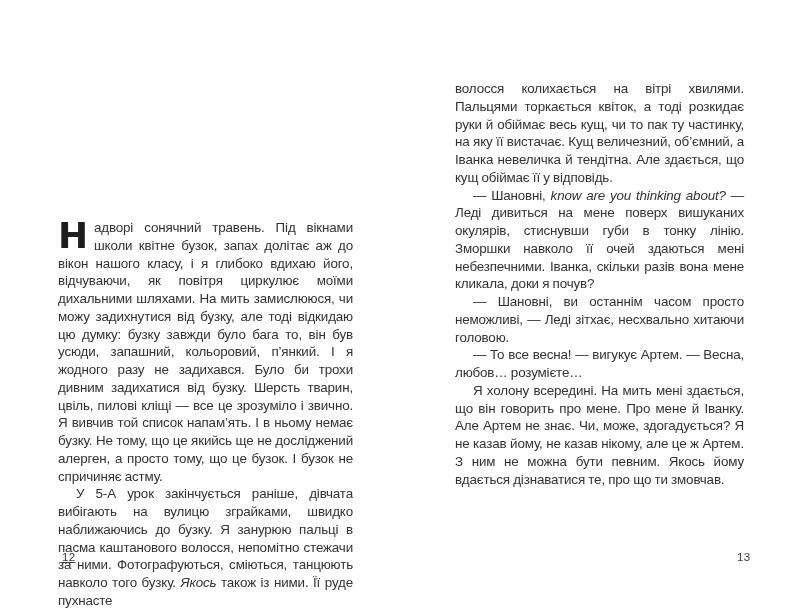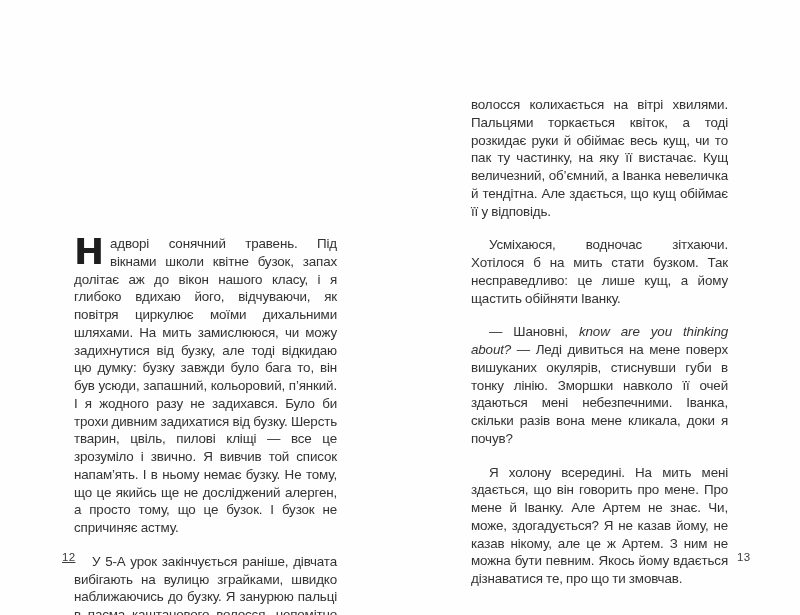--- a/index.html
+++ b/index.html
@@ -33,21 +33,21 @@
     left: 58px;
     top: 219px;
     width: 295px;
   }
   .right-text {
     left: 455px;
     top: 80px;
     width: 289px;
   }
   .text-block p {
-    margin: 16px;
+    margin: 0;
     padding: 0;
   }
   .text-block p.indent {
     text-indent: 18px;
   }
   .text-block p.plain,
   .text-block p.dropcap {
     text-indent: 0;
   }
   .dc {
@@ -80,20 +80,21 @@
     <div class="text-block left-text">
         <p class="dropcap"><span class="dc">Н</span><span class="">адворі сонячний травень. Під вікнами школи квітне бузок, запах долітає аж до вікон нашого класу, і я глибоко вдихаю його, відчуваючи, як повітря циркулює моїми дихальними шляхами. На мить замислююся, чи можу задихнутися від бузку, але тоді відкидаю цю думку: бузку завжди було бага то, він був усюди, запашний, кольоровий, п’янкий. І я жодного разу не задихався. Було би трохи дивним задихатися від бузку. Шерсть тварин, цвіль, пилові кліщі — все це зрозуміло і звично. Я вивчив той список напам’ять. І в ньому немає бузку. Не тому, що це якийсь ще не досліджений алерген, а просто тому, що це бузок. І бузок не спричиняє астму.</span></p>
         <p class="indent"><span class="">У 5-А урок закінчується раніше, дівчата вибігають на вулицю зграйками, швидко наближаючись до бузку. Я занурюю пальці в пасма каштанового волосся, непомітно стежачи за ними. Фотографуються, сміються, танцюють навколо того бузку. </span><span class="it">Якось</span><span class=""> також із ними. Її руде пухнасте</span></p>
       </div>
     <div class="page-number pn-left">12</div>
   </section>
 
   <section>
     <div class="text-block right-text">
         <p class="plain"><span class="">волосся колихається на вітрі хвилями. Пальцями торкається квіток, а тоді розкидає руки й обіймає весь кущ, чи то пак ту частинку, на яку її вистачає. Кущ величезний, об’ємний, а Іванка невеличка й тендітна. Але здається, що кущ обіймає її у відповідь.</span></p>
-        <p class="indent"><span class="">Усміхаюся, водночас зітхаючи. Хотілося б на мить стати бузком. Так несправедливо: це лише кущ, а йому щастить обійняти Іванку.</span></p>
         <p class="indent"><span class="">— Шановні, </span><span class="it">know are you thinking about?</span><span class=""> — Леді дивиться на мене поверх вишуканих окулярів, стиснувши губи в тонку лінію. Зморшки навколо її очей здаються мені небезпечними. Іванка, скільки разів вона мене кликала, доки я почув?</span></p>
+        <p class="indent"><span class="">— Шановні, ви останнім часом просто неможливі, — Леді зітхає, несхвально хитаючи головою.</span></p>
+        <p class="indent"><span class="">— То все весна! — вигукує Артем. — Весна, любов… розумієте…</span></p>
         <p class="indent"><span class="">Я холону всередині. На мить мені здається, що він говорить про мене. Про мене й Іванку. Але Артем не знає. Чи, може, здогадується? Я не казав йому, не казав нікому, але це ж Артем. З ним не можна бути певним. Якось йому вдається дізнаватися те, про що ти змовчав.</span></p>
       </div>
     <div class="page-number pn-right">13</div>
   </section>
 
 </div>
 
 </body></html>

